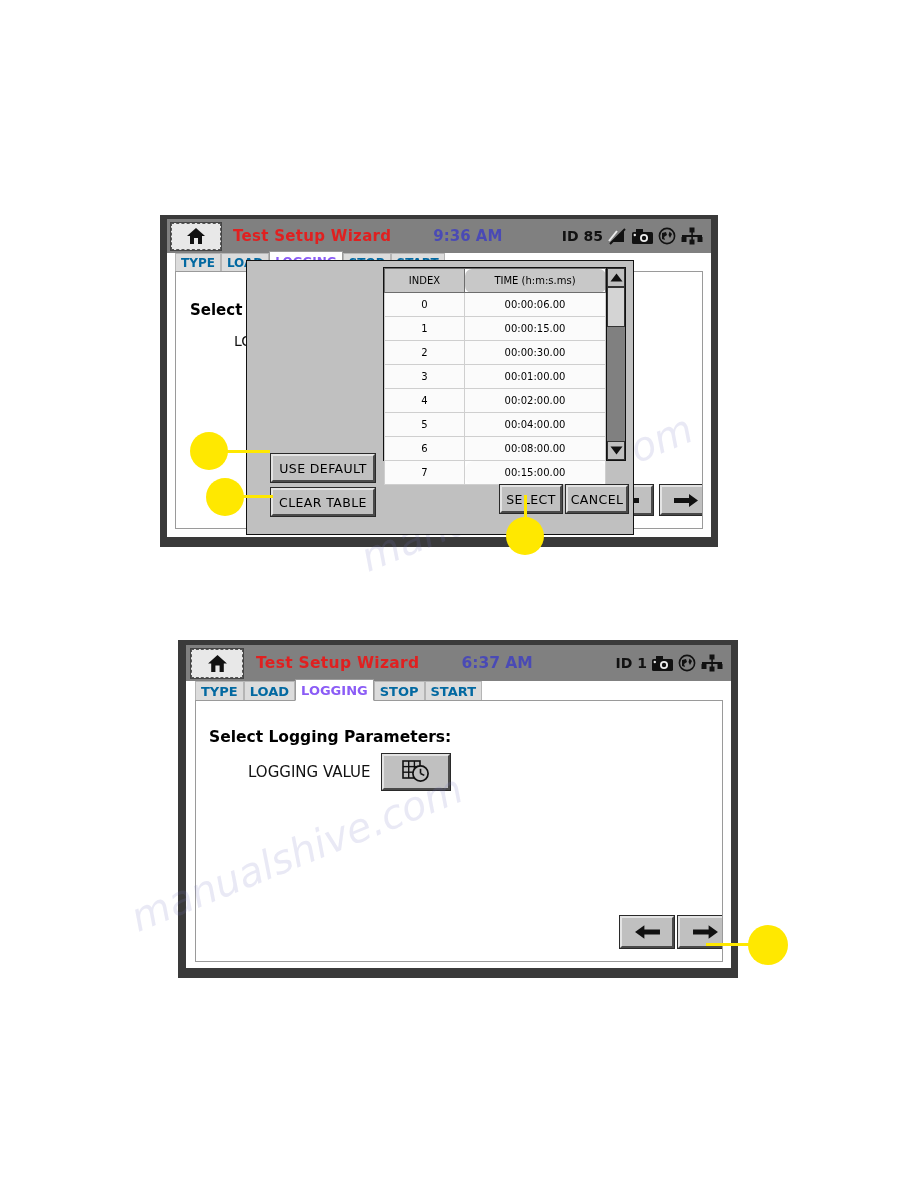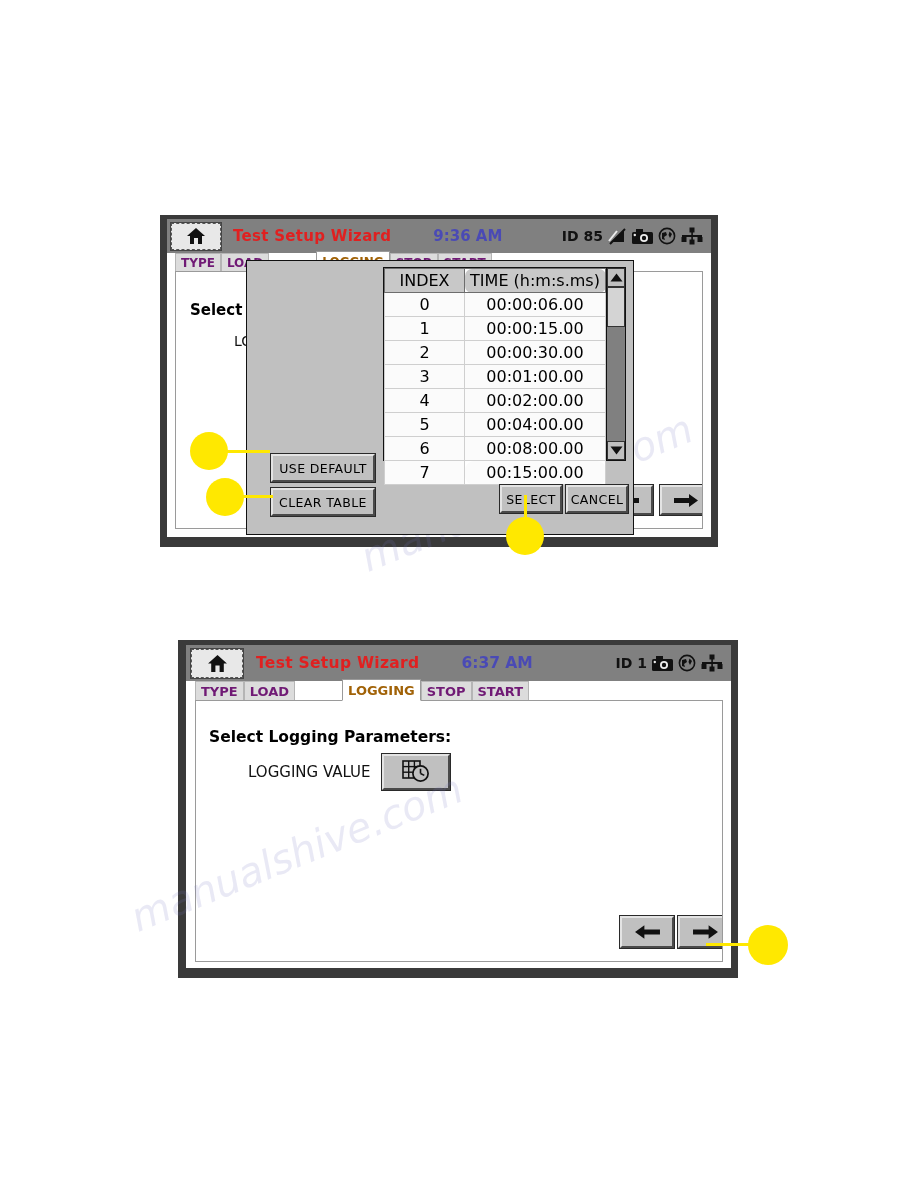--- a/index.html
+++ b/index.html
@@ -65,36 +65,35 @@
   }
 
   
   .tabstrip {
     position: absolute;
     display: flex;
     align-items: flex-end;
   }
   .tab {
     background: #dcdcdc;
-    color: #701a75;
+    color: #0369a1;
     border: 1px solid #b5b5b5;
     box-sizing: border-box;
     padding: 1px 5px 0 5px;
     font-weight: bold;
     line-height: 1;
     display: flex;
     align-items: center;
   }
   .tab.active {
     background: #ffffff;
-    color: #a16207;
+    color: #8b5cf6;
     border-color: #9a9a9a;
     border-bottom-color: #ffffff;
     z-index: 3;
-    margin-left: 47px;
   }
 
   
   .page-body {
     position: absolute;
     background: #ffffff;
     border: 1px solid #9a9a9a;
     box-sizing: border-box;
     overflow: hidden;
   }
@@ -305,21 +304,21 @@
         </svg>
       </div>
     </div>
 
     <div class="dialog" style="left:79px; top:41px; width:388px; height:275px;">
 
 
       <div class="dialog-body" style="height:253px;">
 
         <div class="tbl-wrap" style="left:136px; top:6px; width:243px; height:194px;">
-          <table class="tbl" style="width:221px; font-size:16px;">
+          <table class="tbl" style="width:221px; font-size:10px;">
             <colgroup>
                 <col style="width:80px">
                 <col style="width:141px">
               </colgroup>
             <thead>
               <tr>
                 <th style="height:21px;">INDEX</th>
                 <th style="height:21px;border-radius:7px;">TIME (h:m:s.ms)</th>
               </tr>
             </thead>

